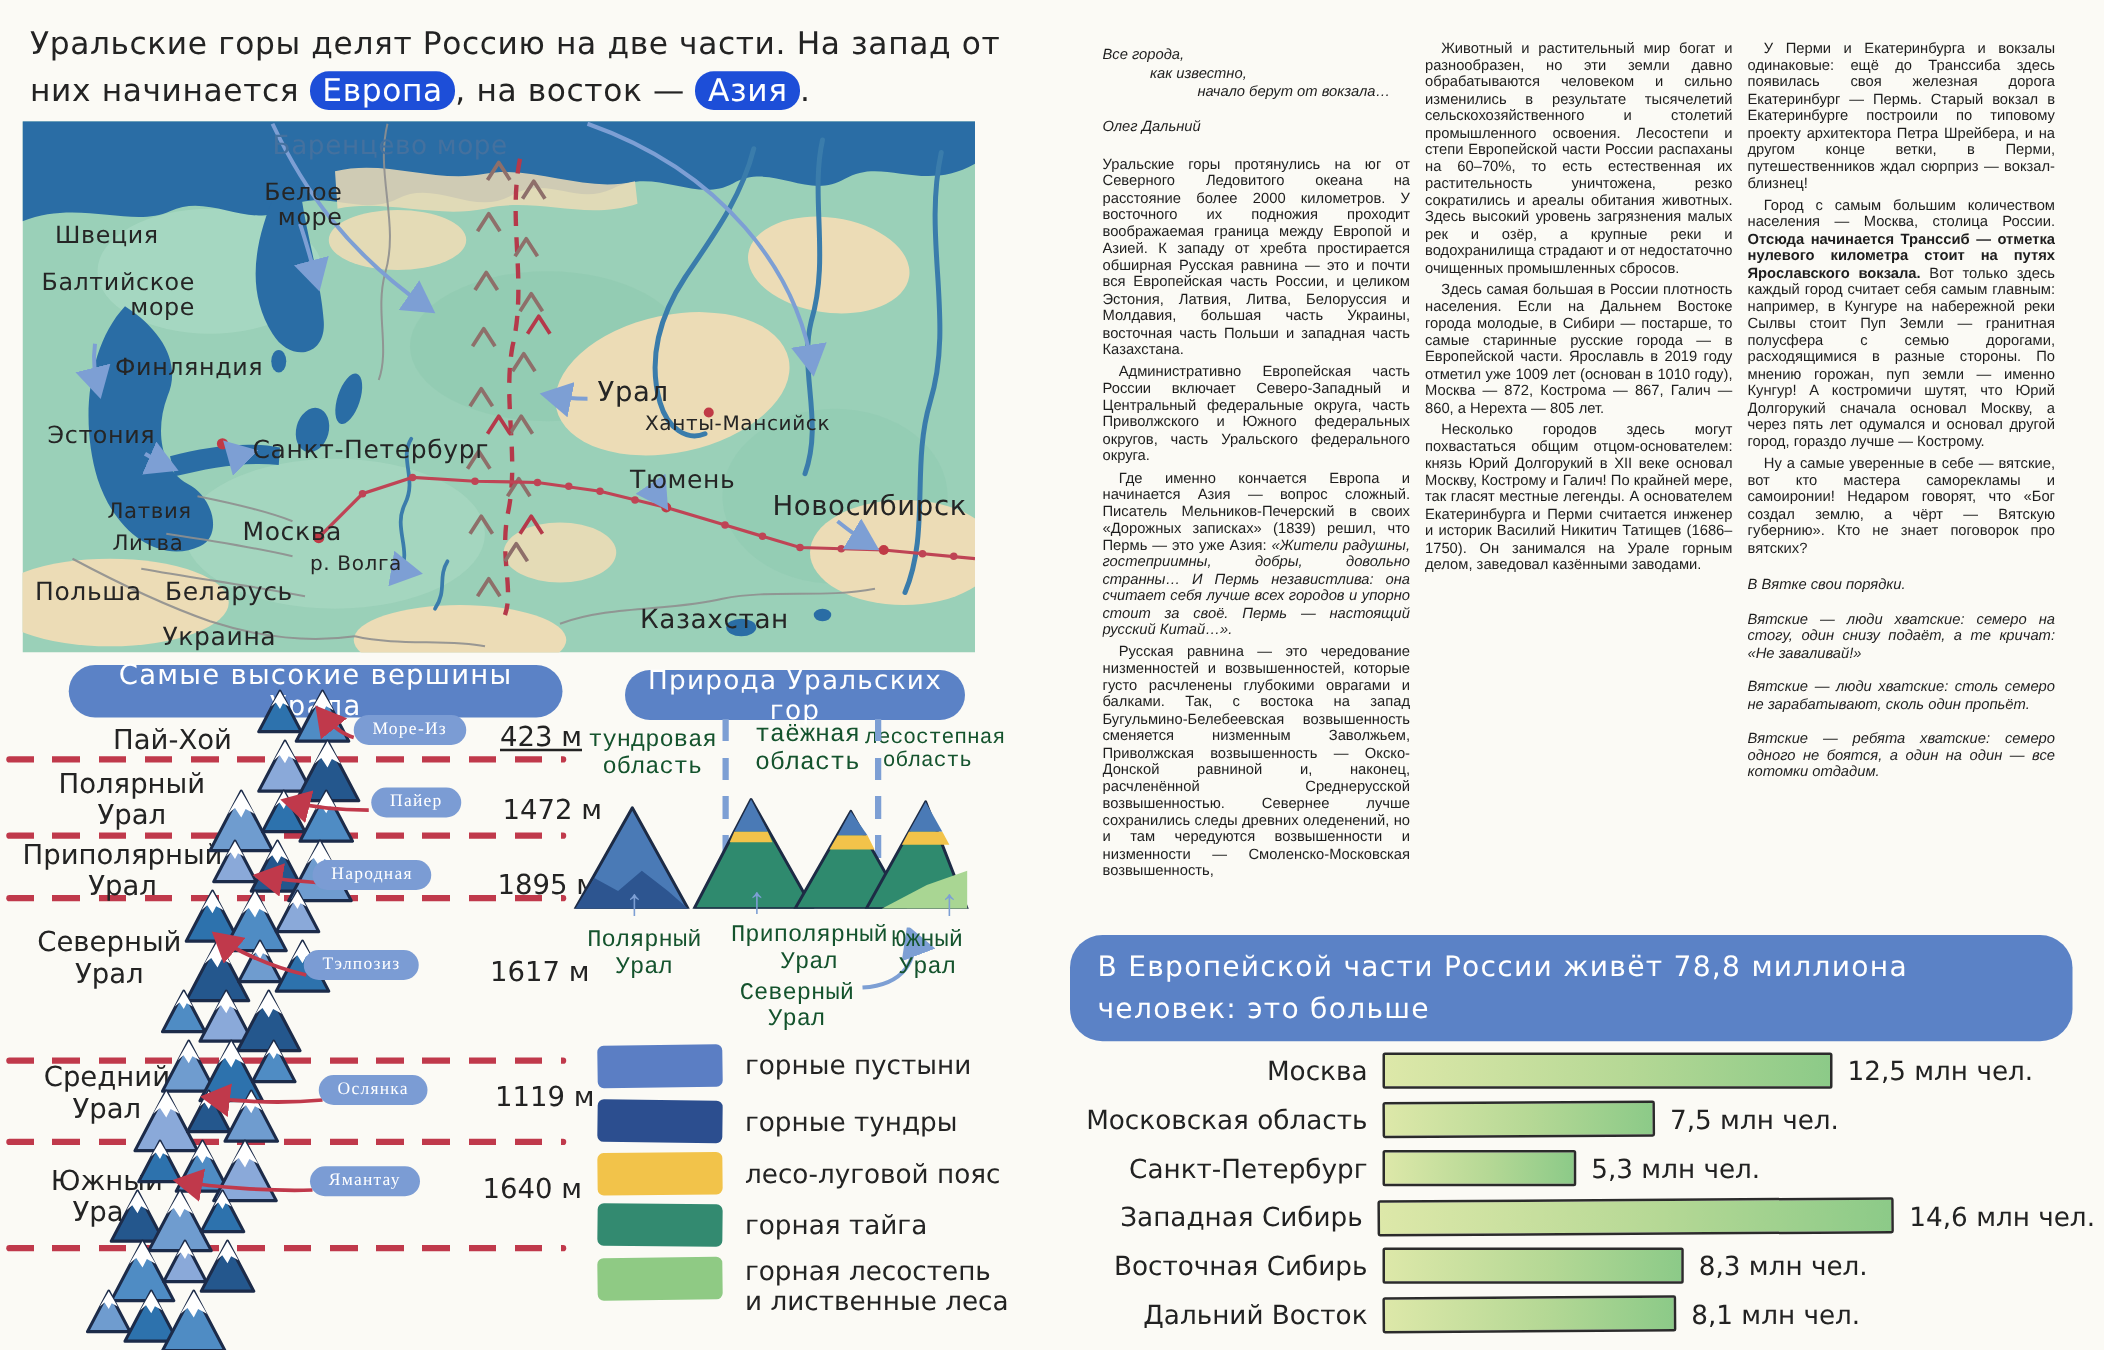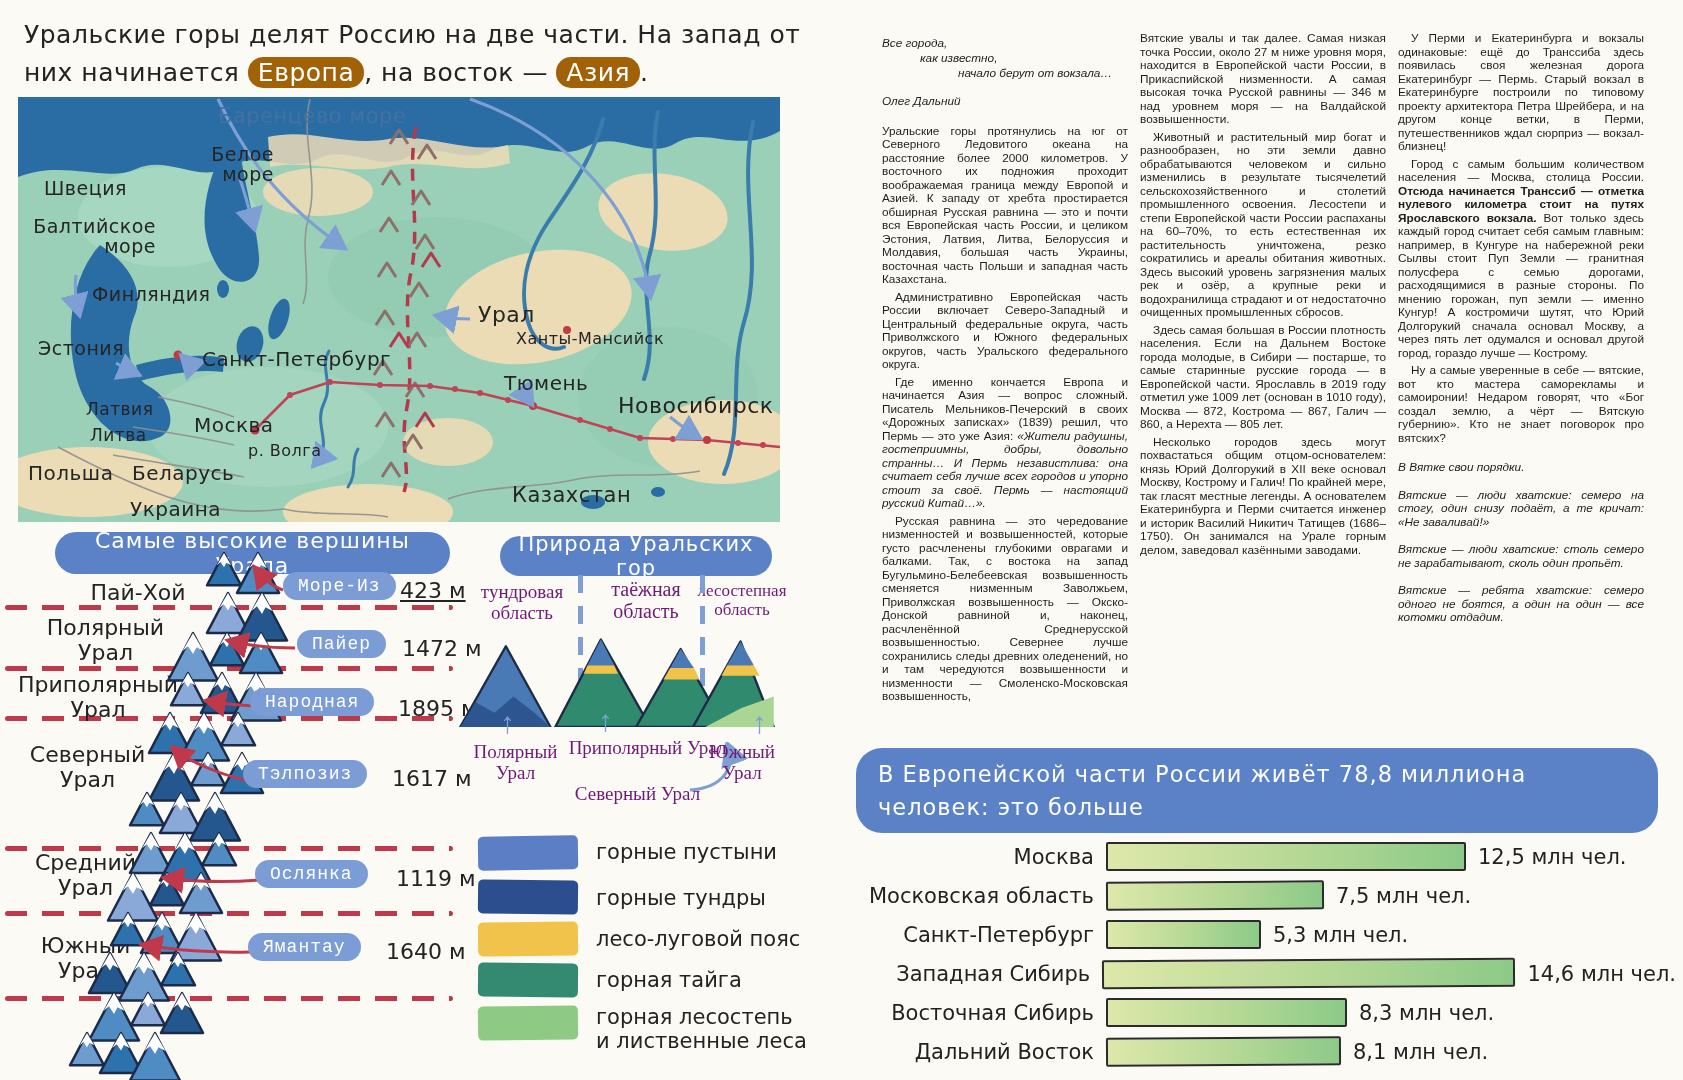--- a/index.html
+++ b/index.html
@@ -2,42 +2,42 @@
 <html><head>
 <meta charset="utf-8">
 <style>
   html,body{margin:0;padding:0;}
   body{width:1683px;height:1080px;position:relative;background:#fbfaf5;overflow:hidden;
        font-family:"Liberation Sans",sans-serif;color:#222;}
   .hand{font-family:"DejaVu Sans",sans-serif;letter-spacing:.5px;color:#232323;}
   .abs{position:absolute;}
   
   #headline{left:24px;top:16px;width:778px;font-size:25px;line-height:1.5;}
-  .hl-chip{background:#a16207;color:#fff;border-radius:15px;padding:1px 10px;}
+  .hl-chip{background:#1d4ed8;color:#fff;border-radius:15px;padding:1px 10px;}
   
   #map-area{left:18px;top:97px;width:762px;height:425px;}
   #map-svg{position:absolute;left:0;top:0;}
   .mlabel{position:absolute;font-family:"DejaVu Sans",sans-serif;font-size:18px;color:#252525;
           white-space:nowrap;letter-spacing:.5px;}
   .mlabel.blue{color:#44719f;}
   .mlabel.center{text-align:right;white-space:normal;line-height:1.05;}
   
   .blob-title{background:#5b82c6;color:#fff;border-radius:24px;text-align:center;
               font-family:"DejaVu Sans",sans-serif;font-size:22px;letter-spacing:1px;
               display:flex;align-items:center;justify-content:center;}
   .peak-chip{position:absolute;background:#7b9cd4;color:#fff;border-radius:18px;
-             font-family:Liberation Mono, monospace;font-size:18px;padding:4px 15px;letter-spacing:1px;}
+             font-family:Liberation Serif, serif;font-size:14px;padding:4px 15px;letter-spacing:1px;}
   .peak-val{position:absolute;font-family:"DejaVu Sans",sans-serif;font-size:22px;color:#232323;}
   .zone-label{position:absolute;font-family:"DejaVu Sans",sans-serif;font-size:22px;color:#232323;
               text-align:center;line-height:1.15;}
   .dash-red{position:absolute;height:5px;border-radius:3px;
             background:repeating-linear-gradient(90deg,#c0394b 0 22px,transparent 22px 37px);}
   .dash-blue-v{position:absolute;width:5px;
             background:repeating-linear-gradient(180deg,#7d9fd4 0 18px,transparent 18px 31px);}
-  .nat-label{position:absolute;font-family:Liberation Serif, serif;font-size:19px;color:#701a75;
+  .nat-label{position:absolute;font-family:Liberation Mono, monospace;font-size:19px;color:#14532d;
              text-align:center;line-height:1.1;}
   .up-arrow{position:absolute;color:#7d9fd4;font-size:30px;font-weight:bold;}
   .swatch{position:absolute;width:100px;height:34px;border-radius:5px;}
   .legend-label{position:absolute;font-family:"DejaVu Sans",sans-serif;font-size:21px;color:#232323;
                 width:215px;line-height:1.15;}
   
   .col{position:absolute;width:246px;font-size:11.8px;line-height:13.5px;text-align:justify;
        overflow:hidden;color:#1d1d1d;}
   .para{margin:0 0 4px 0;text-indent:13px;}
   .para.noindent{text-indent:0;}
@@ -385,21 +385,20 @@
     <div class="l3">начало берут от вокзала…</div>
   </div>
   <div class="author">Олег Дальний</div>
   <p class="para noindent">Уральские горы протянулись на юг от Северного Ледовитого океана на расстояние более 2000 километров. У восточного их подножия проходит воображаемая граница между Европой и Азией. К западу от хребта простирается обширная Русская равнина — это и почти вся Европейская часть России, и целиком Эстония, Латвия, Литва, Белоруссия и Молдавия, большая часть Украины, восточная часть Польши и западная часть Казахстана.</p>
   <p class="para">Административно Европейская часть России включает Северо-Западный и Центральный федеральные округа, часть Приволжского и Южного федеральных округов, часть Уральского федерального округа.</p>
   <p class="para"><span>Где именно кончается Европа и начинается Азия — вопрос сложный. Писатель Мельников-Печерский в своих «Дорожных записках» (1839) решил, что Пермь — это уже Азия: </span><i>«Жители радушны, гостеприимны, добры, довольно странны… И Пермь независтлива: она считает себя лучше всех городов и упорно стоит за своё. Пермь — настоящий русский Китай…».</i></p>
   <p class="para">Русская равнина — это чередование низменностей и возвышенностей, которые густо расчленены глубокими оврагами и балками. Так, с востока на запад Бугульмино-Белебеевская возвышенность сменяется низменным Заволжьем, Приволжская возвышенность — Окско-Донской равниной и, наконец, расчленённой Среднерусской возвышенностью. Севернее лучше сохранились следы древних оледенений, но и там чередуются возвышенности и низменности — Смоленско-Московская возвышенность,</p>
 </div>
 
 <div class="col" style="left:1140px;top:32px;height:706px;">
-  <p class="para noindent">Вятские увалы и так далее. Самая низкая точка России, около 27 м ниже уровня моря, находится в Европейской части России, в Прикаспийской низменности. А самая высокая точка Русской равнины — 346 м над уровнем моря — на Валдайской возвышенности.</p>
   <p class="para">Животный и растительный мир богат и разнообразен, но эти земли давно обрабатываются человеком и сильно изменились в результате тысячелетий сельскохозяйственного и столетий промышленного освоения. Лесостепи и степи Европейской части России распаханы на 60–70%, то есть естественная их растительность уничтожена, резко сократились и ареалы обитания животных. Здесь высокий уровень загрязнения малых рек и озёр, а крупные реки и водохранилища страдают и от недостаточно очищенных промышленных сбросов.</p>
   <p class="para">Здесь самая большая в России плотность населения. Если на Дальнем Востоке города молодые, в Сибири — постарше, то самые старинные русские города — в Европейской части. Ярославль в 2019 году отметил уже 1009 лет (основан в 1010 году), Москва — 872, Кострома — 867, Галич — 860, а Нерехта — 805 лет.</p>
   <p class="para">Несколько городов здесь могут похвастаться общим отцом-основателем: князь Юрий Долгорукий в XII веке основал Москву, Кострому и Галич! По крайней мере, так гласят местные легенды. А основателем Екатеринбурга и Перми считается инженер и историк Василий Никитич Татищев (1686–1750). Он занимался на Урале горным делом, заведовал казёнными заводами.</p>
 </div>
 
 <div class="col" style="left:1398px;top:32px;height:660px;">
   <p class="para">У Перми и Екатеринбурга и вокзалы одинаковые: ещё до Транссиба здесь появилась своя железная дорога Екатеринбург — Пермь. Старый вокзал в Екатеринбурге построили по типовому проекту архитектора Петра Шрейбера, и на другом конце ветки, в Перми, путешественников ждал сюрприз — вокзал-близнец!</p>
   <p class="para"><span>Город с самым большим количеством населения — Москва, столица России. </span><b>Отсюда начинается Транссиб — отметка нулевого километра стоит на путях Ярославского вокзала.</b><span> Вот только здесь каждый город считает себя самым главным: например, в Кунгуре на набережной реки Сылвы стоит Пуп Земли — гранитная полусфера с семью дорогами, расходящимися в разные стороны. По мнению горожан, пуп земли — именно Кунгур! А костромичи шутят, что Юрий Долгорукий сначала основал Москву, а через пять лет одумался и основал другой город, гораздо лучше — Кострому.</span></p>
   <p class="para">Ну а самые уверенные в себе — вятские, вот кто мастера саморекламы и самоиронии! Недаром говорят, что «Бог создал землю, а чёрт — Вятскую губернию». Кто не знает поговорок про вятских?</p>
   <p class="prov" style="margin-top:16px;">В Вятке свои порядки.</p>

